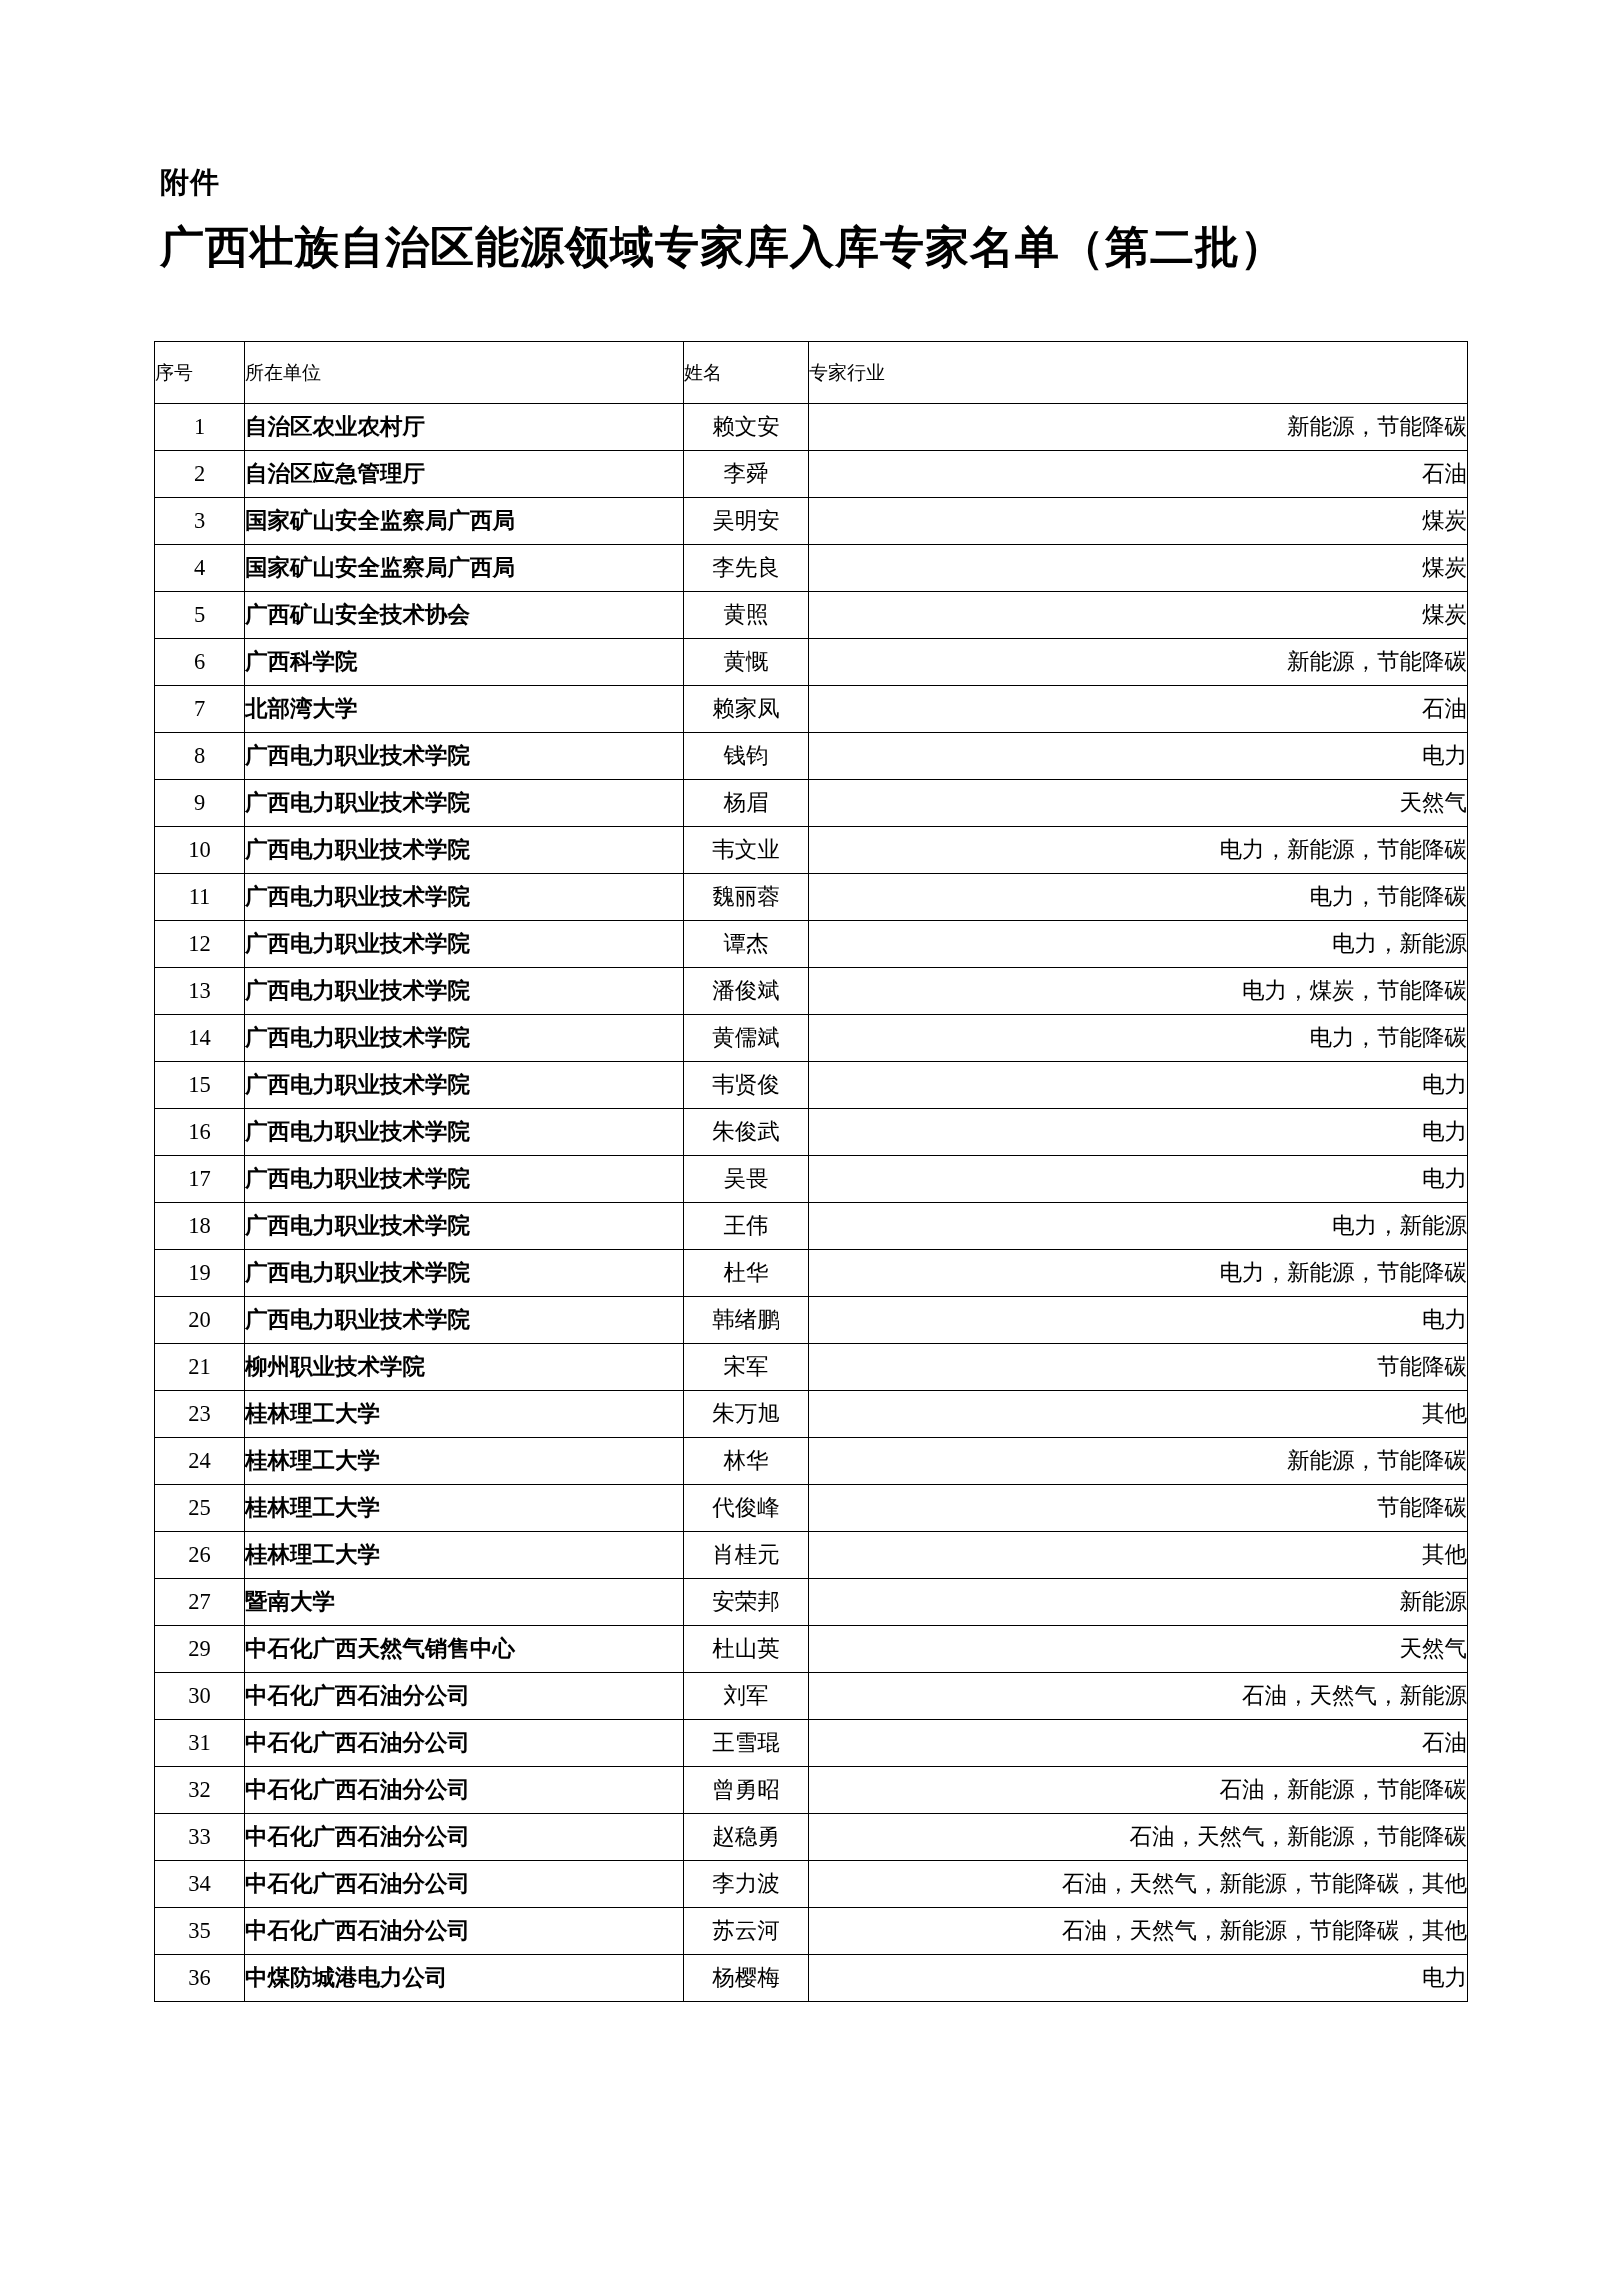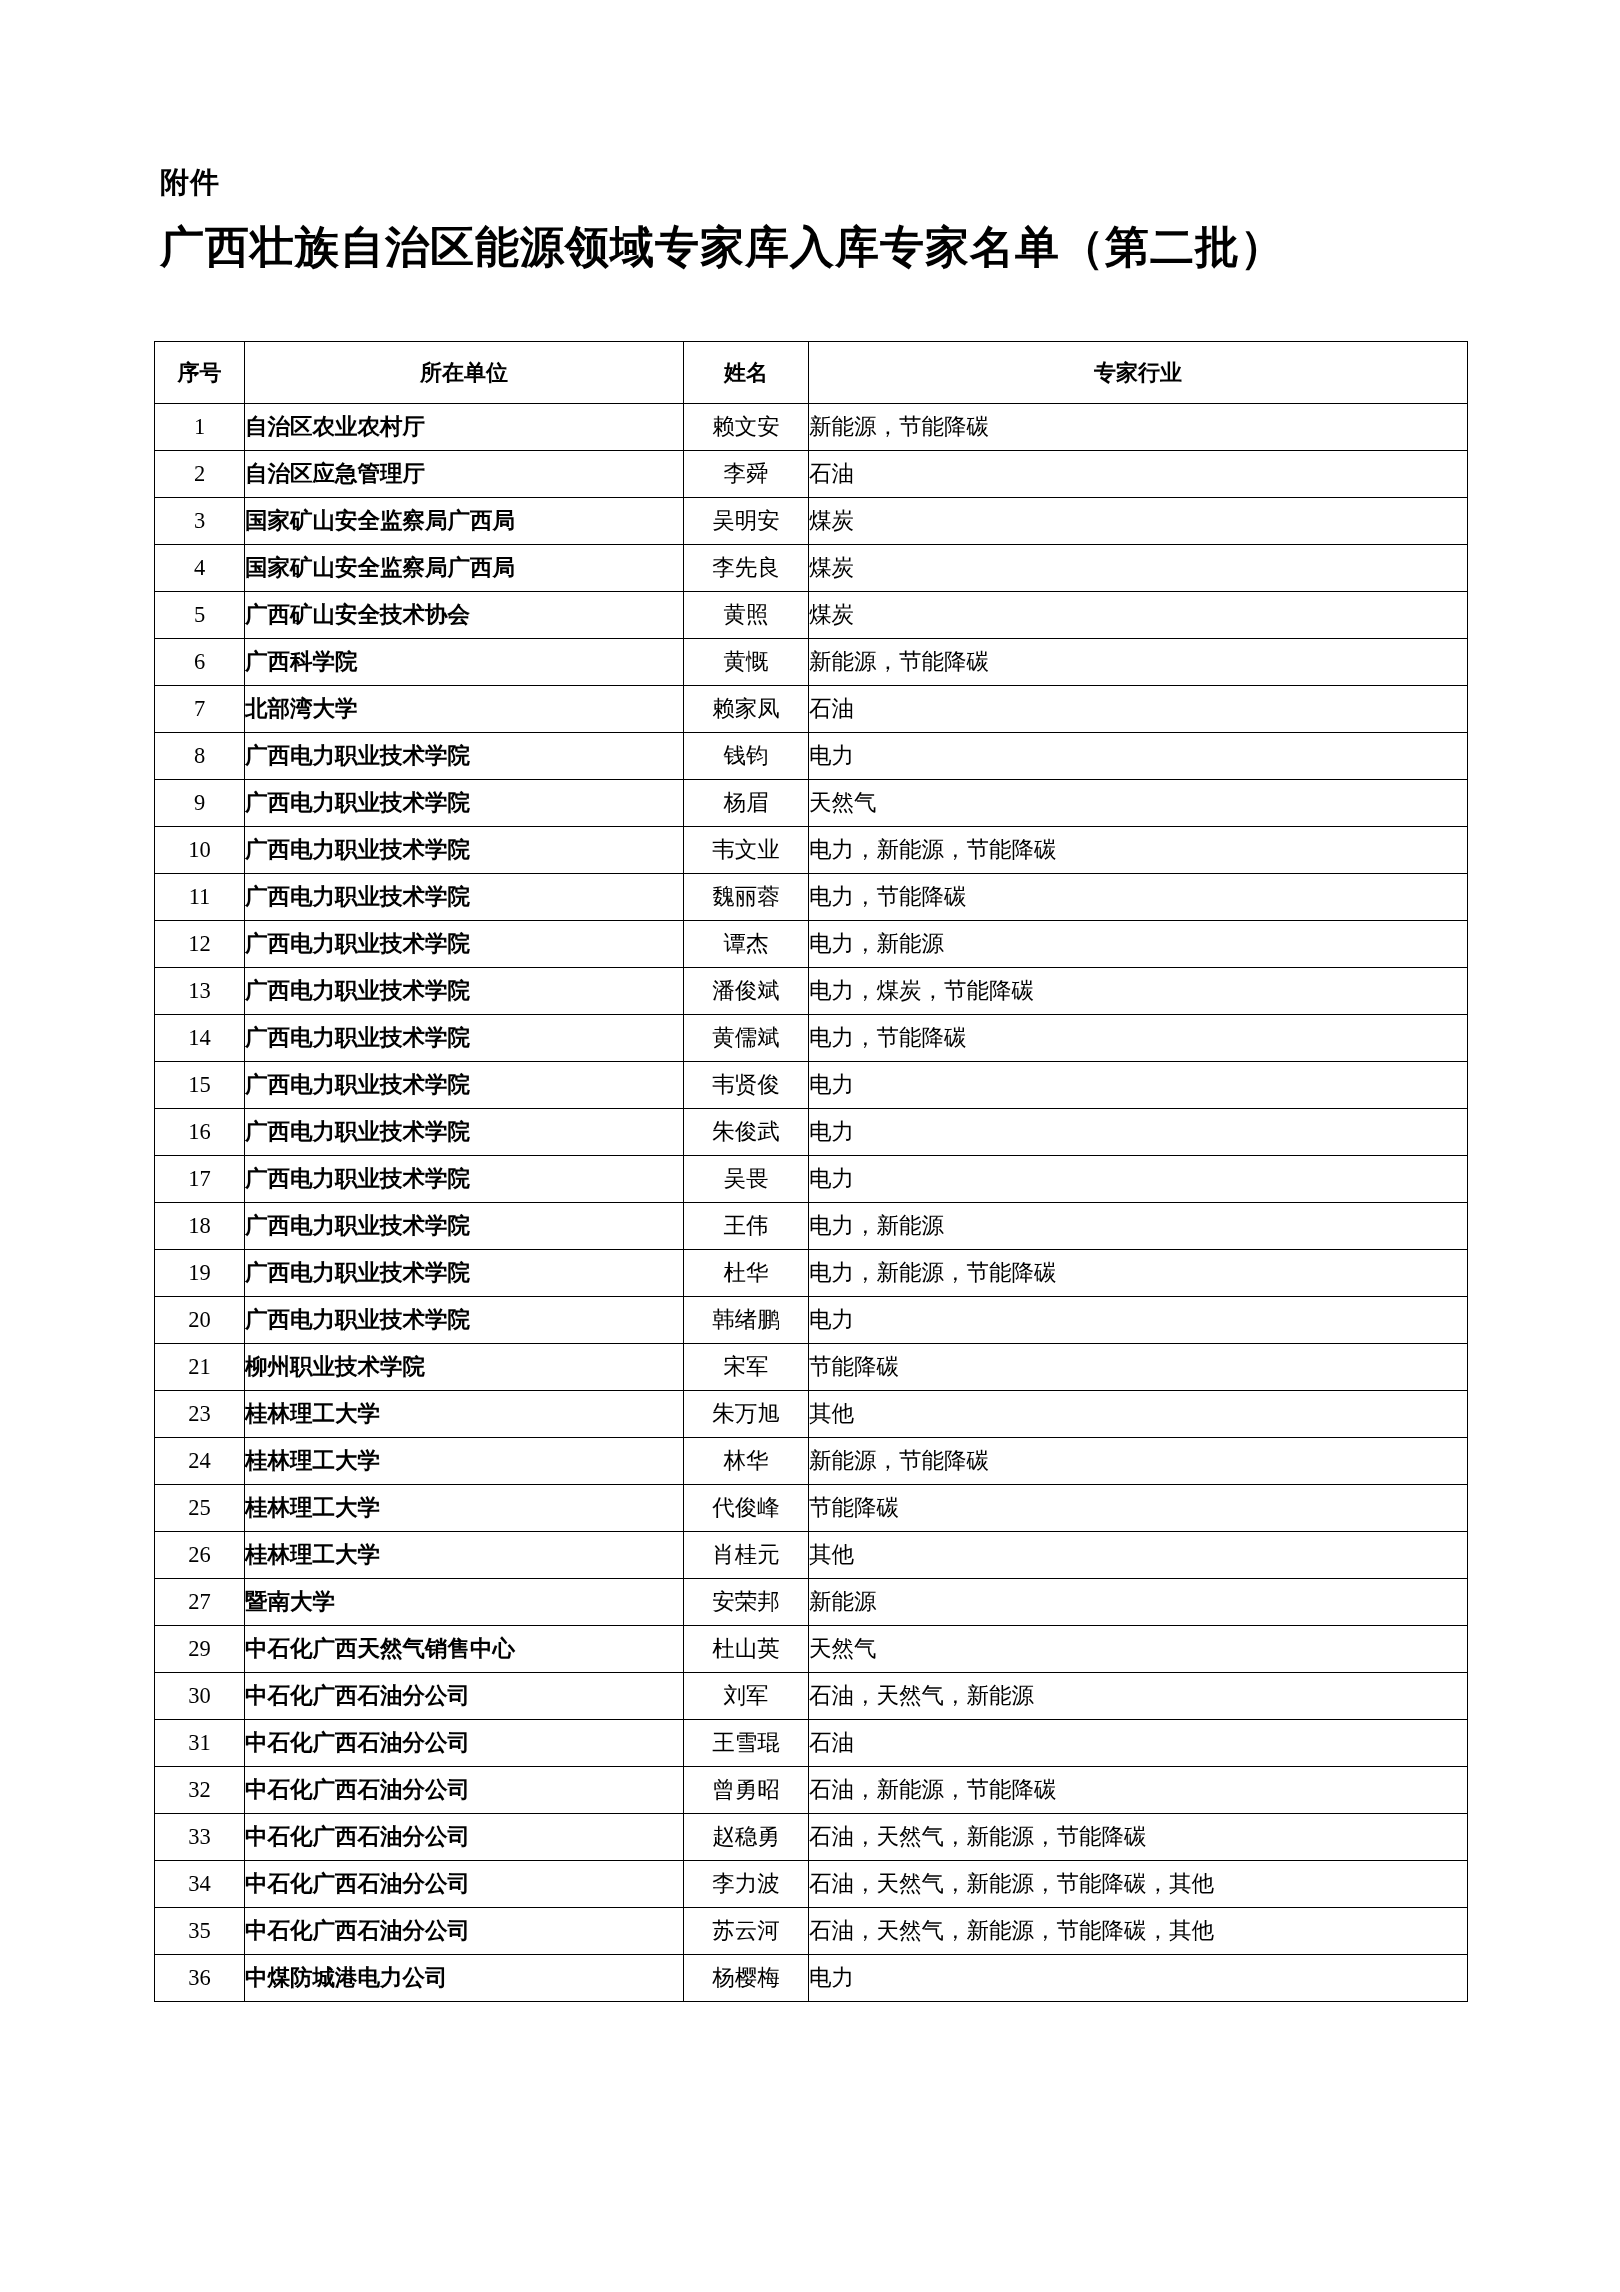--- a/index.html
+++ b/index.html
@@ -52,35 +52,35 @@
   table.expert-table th,
   table.expert-table td {
     border: 1.5px solid #000000;
     font-size: 22.5px;
     padding: 0;
     height: 46px;
     line-height: 46px;
     vertical-align: middle;
   }
   table.expert-table th {
-    font-weight: bold;
-    text-align: center;
+    font-weight: normal;
+    text-align: left;
     height: 61px;
     line-height: 61px;
-    font-size: 22px;
+    font-size: 19px;
   }
   col.c-no    { width: 90px; }
   col.c-unit  { width: 439px; }
   col.c-name  { width: 125px; }
   col.c-field { width: 659px; }
 
   td.no    { text-align: center; }
   td.unit  { text-align: left; padding-left: 13.7px; font-weight: bold; }
   td.name  { text-align: center; }
-  td.field { text-align: left; }
+  td.field { text-align: right; }
 </style>
 </head>
 <body>
 
 <div class="page">
 
   <div class="attachment-label">附件</div>
 
   <div class="doc-title">广西壮族自治区能源领域专家库入库专家名单（第二批）</div>
 

